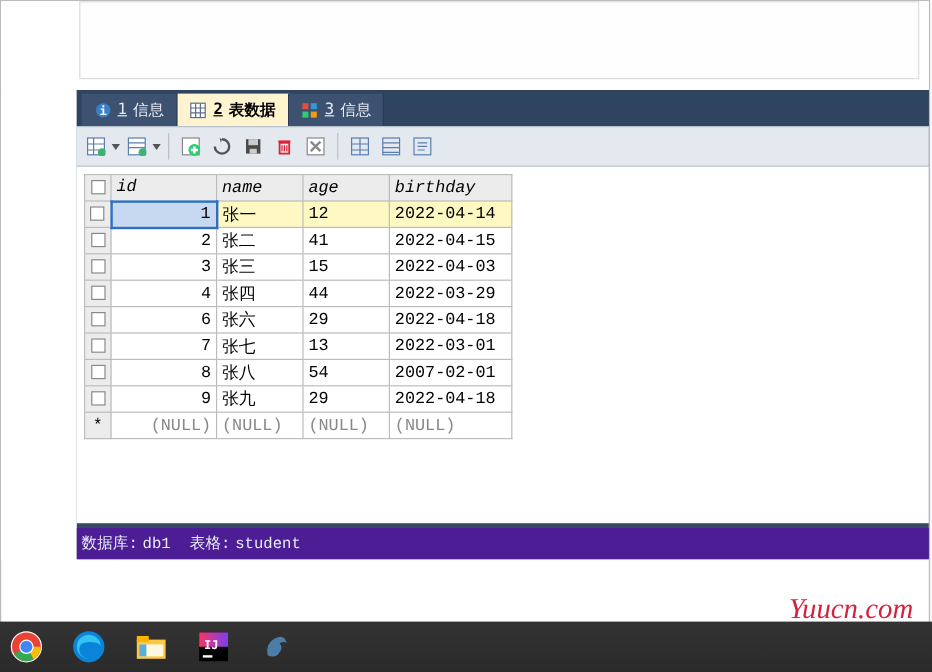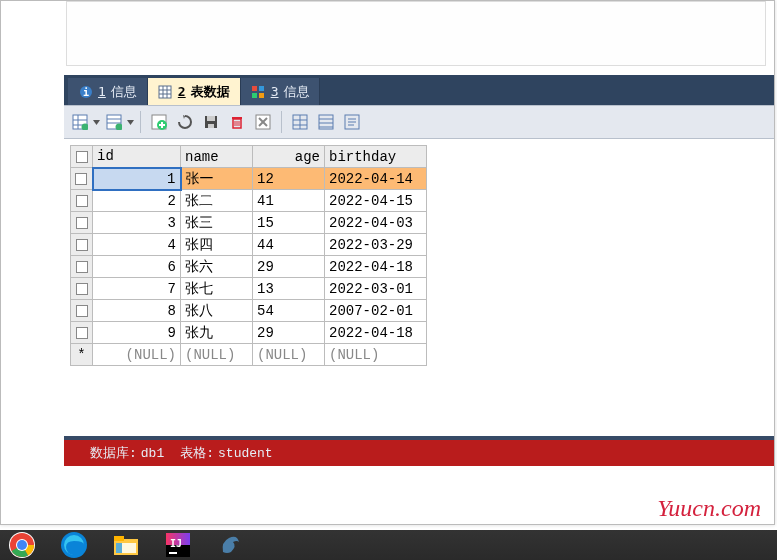--- a/index.html
+++ b/index.html
@@ -14,35 +14,35 @@
 .tab.active { background: #fff3d0; color: #000; font-weight: bold; }
 .tab-icon { width: 15px; height: 15px; display: inline-flex; align-items: center; justify-content: center; }
 .tab-num { text-decoration: underline; }
 .toolbar { height: 34px; background: #e4e8ef; border-top: 1px solid #b8c0cc; border-bottom: 1px solid #b8c0cc; display: flex; align-items: center; padding: 0 4px; gap: 2px; }
 .tool-btn { width: 24px; height: 24px; display: flex; align-items: center; justify-content: center; background: transparent; border: 1px solid transparent; border-radius: 2px; cursor: pointer; }
 .tool-sep { width: 1px; height: 22px; background: #b8c0cc; margin: 0 4px; }
 .dropdown-arrow { width: 8px; height: 22px; display: flex; align-items: center; justify-content: center; margin-left: -2px; cursor: pointer; }
 .grid-area { background: #fff; color: #000; padding: 6px; height: calc(100% - 64px - 30px); overflow: auto; }
 .data-table { border-collapse: collapse; font-family: "Courier New", monospace; font-size: 14px; }
 .data-table th, .data-table td { border: 1px solid #bcbcbc; height: 22px; padding: 0 4px; }
-.data-table th { background: #ececec; font-weight: normal; text-align: left; }
+.data-table th { background: #ececec; font-weight: normal; text-align: left; font-style: italic; }
 .data-table th.col-check, .data-table td.col-check { width: 22px; text-align: center; background: #ececec; padding: 0; }
 .fake-checkbox { display: inline-block; width: 12px; height: 12px; border: 1px solid #888; background: #fff; vertical-align: middle; }
 .col-id { width: 88px; text-align: right; }
 .col-name { width: 72px; text-align: left; }
 .col-age { width: 72px; text-align: left; }
 .col-birthday { width: 102px; text-align: left; }
-tr.selected td { background: #fdba74; }
+tr.selected td { background: #fef9c3; }
 tr.selected td.col-id { background: #c7d9f0; border: 2px solid #2f6fc1; }
 .null-row td { color: #888; }
 .null-row td.col-check { font-style: normal; color: #000; }
-.status-bar { position: absolute; left: 0; right: 0; bottom: 0; height: 26px; background: #b91c1c; color: #e6ecf5; display: flex; align-items: center; padding: 0 26px; font-family: "Courier New", "SimSun", monospace; font-size: 13px; }
+.status-bar { position: absolute; left: 0; right: 0; bottom: 0; height: 26px; background: #4c1d95; color: #e6ecf5; display: flex; align-items: center; padding: 0 4px; font-family: "Courier New", "SimSun", monospace; font-size: 13px; }
 .status-bar span { margin-right: 4px; }
 .watermark { position: absolute; right: 16px; bottom: 38px; font-family: Georgia, serif; font-size: 24px; color: #d4213d; font-style: italic; }
-.taskbar { position: absolute; left: 0; bottom: 0; width: 100%; height: 30px; background: linear-gradient(#333, #2a2a2a); display: flex; align-items: center; padding-left: 6px; gap: 20px; }
+.taskbar { position: absolute; left: 0; bottom: 0; width: 100%; height: 42px; background: linear-gradient(#333, #2a2a2a); display: flex; align-items: center; padding-left: 6px; gap: 20px; }
 .task-icon { width: 32px; height: 32px; display: flex; align-items: center; justify-content: center; }
 </style>
 </head>
 <body>
 
 <div class="app-frame">
   <div class="top-ribbon">
     <div class="ribbon-inner"></div>
   </div>
   <div class="left-sidebar"></div>
@@ -180,21 +180,21 @@
         </div>
     </div>
 
     <div class="grid-area">
       <table class="data-table">
         <thead>
           <tr>
             <th class="col-check"><span class="fake-checkbox"></span></th>
             <th class="col-id" style="text-align:left">id</th>
             <th class="col-name">name</th>
-            <th class="col-age" style="text-align:right">age</th>
+            <th class="col-age" style="text-align:left">age</th>
             <th class="col-birthday">birthday</th>
           </tr>
         </thead>
         <tbody id="tbody">
             <tr class="selected">
               <td class="col-check"><span class="fake-checkbox"></span></td>
               <td class="col-id">1</td>
               <td class="col-name">张一</td>
               <td class="col-age">12</td>
               <td class="col-birthday">2022-04-14</td>

